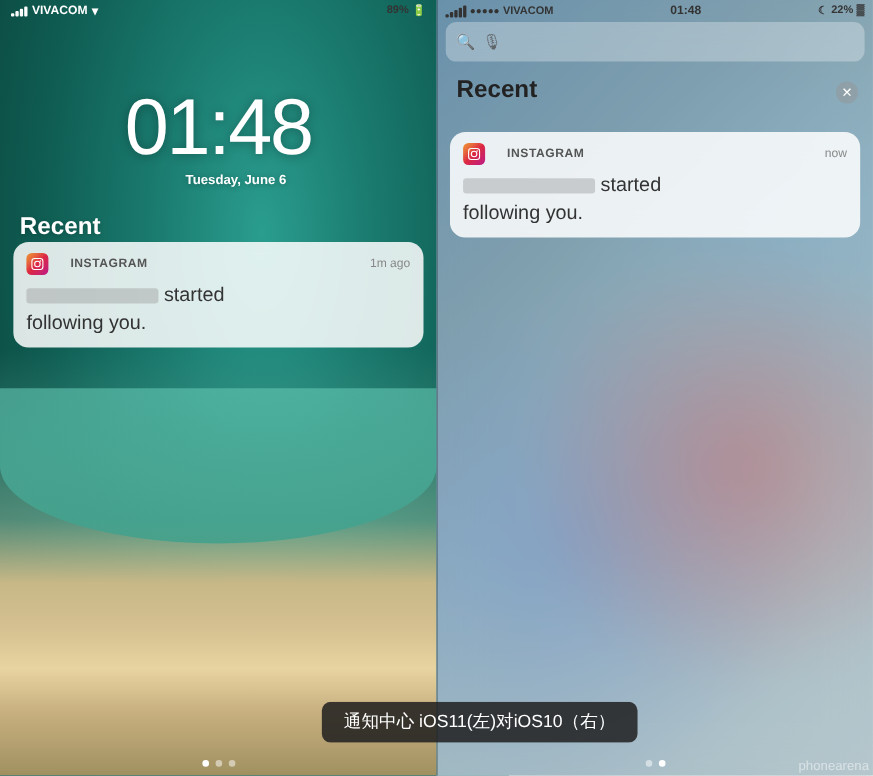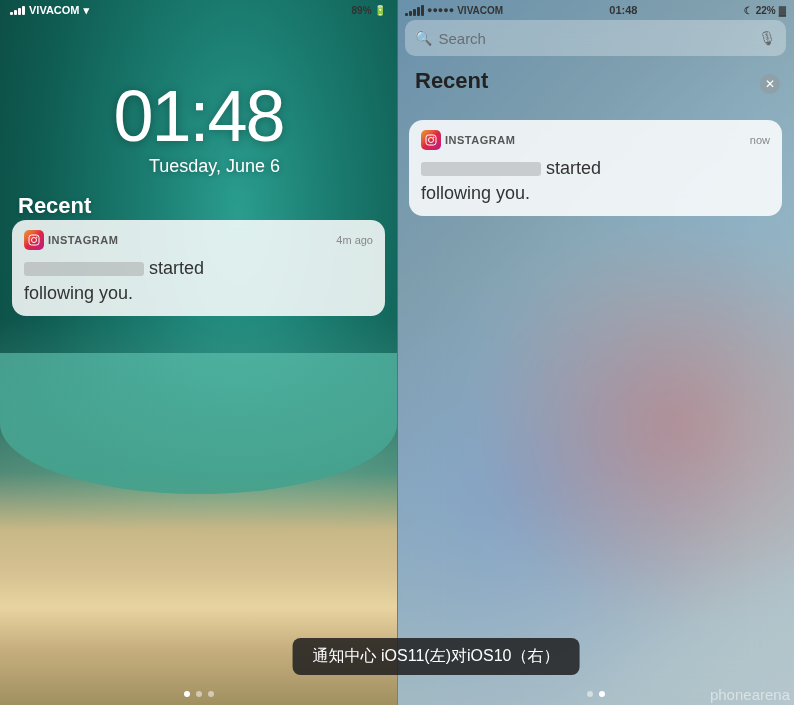--- a/index.html
+++ b/index.html
@@ -110,22 +110,22 @@
 
     .time-display .time {
       font-size: 72px;
       font-weight: 200;
       letter-spacing: -2px;
       text-shadow: 0 1px 10px rgba(0,0,0,0.3);
       line-height: 1;
     }
 
     .time-display .date {
-      font-size: 18px;
-      font-weight: 400;
+      font-size: 12px;
+      font-weight: 700;
       margin-top: 4px;
       text-shadow: 0 1px 6px rgba(0,0,0,0.3);
       padding-left: 32px;
     }
 
     .notification-card {
       position: absolute;
       top: 220px;
       left: 12px;
       right: 12px;
@@ -151,21 +151,21 @@
     .notif-header {
       display: flex;
       align-items: center;
       justify-content: space-between;
       margin-bottom: 6px;
     }
 
     .notif-app {
       display: flex;
       align-items: center;
-      gap: 4px;
+      gap: 20px;
     }
 
     .instagram-icon {
       width: 20px;
       height: 20px;
       border-radius: 5px;
       background: linear-gradient(135deg, #f09433 0%, #e6683c 25%, #dc2743 50%, #cc2366 75%, #bc1888 100%);
       display: flex;
       align-items: center;
       justify-content: center;
@@ -396,21 +396,21 @@
       width: 1px;
       background: rgba(0,0,0,0.3);
       z-index: 50;
     }
 
     
     .watermark {
       position: absolute;
       bottom: 2px;
       right: 4px;
-      font-size: 15px;
+      font-size: 12px;
       color: rgba(255,255,255,0.5);
       z-index: 50;
     }
   </style>
 </head>
 <body>
 
 <div class="left-panel">
   <div class="left-bg"></div>
 
@@ -443,21 +443,21 @@
       <div class="notif-app">
         <div class="instagram-icon">
           <svg width="12" height="12" viewBox="0 0 24 24" fill="white">
             <rect x="2" y="2" width="20" height="20" rx="5" ry="5" fill="none" stroke="white" stroke-width="2"></rect>
             <circle cx="12" cy="12" r="5" fill="none" stroke="white" stroke-width="2"></circle>
             <circle cx="17.5" cy="6.5" r="1.5" fill="white"></circle>
           </svg>
         </div>
         <span class="notif-app-name">INSTAGRAM</span>
       </div>
-      <span class="notif-time">4m ago</span>
+      <span class="notif-time">1m ago</span>
     </div>
     <div class="notif-body">
       <span class="blur-text"></span>
       <span>started</span>
       <br>
       <span>following you.</span>
     </div>
   </div>
 
   <div class="page-dots">
@@ -489,21 +489,20 @@
     </div>
     <div class="right-status-right">
       <span style="color:#333; font-size:10px;">☾</span>
       <span style="color:#333;">22%</span>
       <span style="color:#333;">▓</span>
     </div>
   </div>
 
   <div class="search-bar">
     <span class="search-icon-svg">🔍</span>
-    <span class="search-text">Search</span>
     <span class="mic-icon">🎙</span>
   </div>
 
   <div class="right-recent-label">Recent</div>
 
   <div class="right-close-btn">
     <span>✕</span>
   </div>
 
   <div class="notification-card-right">

